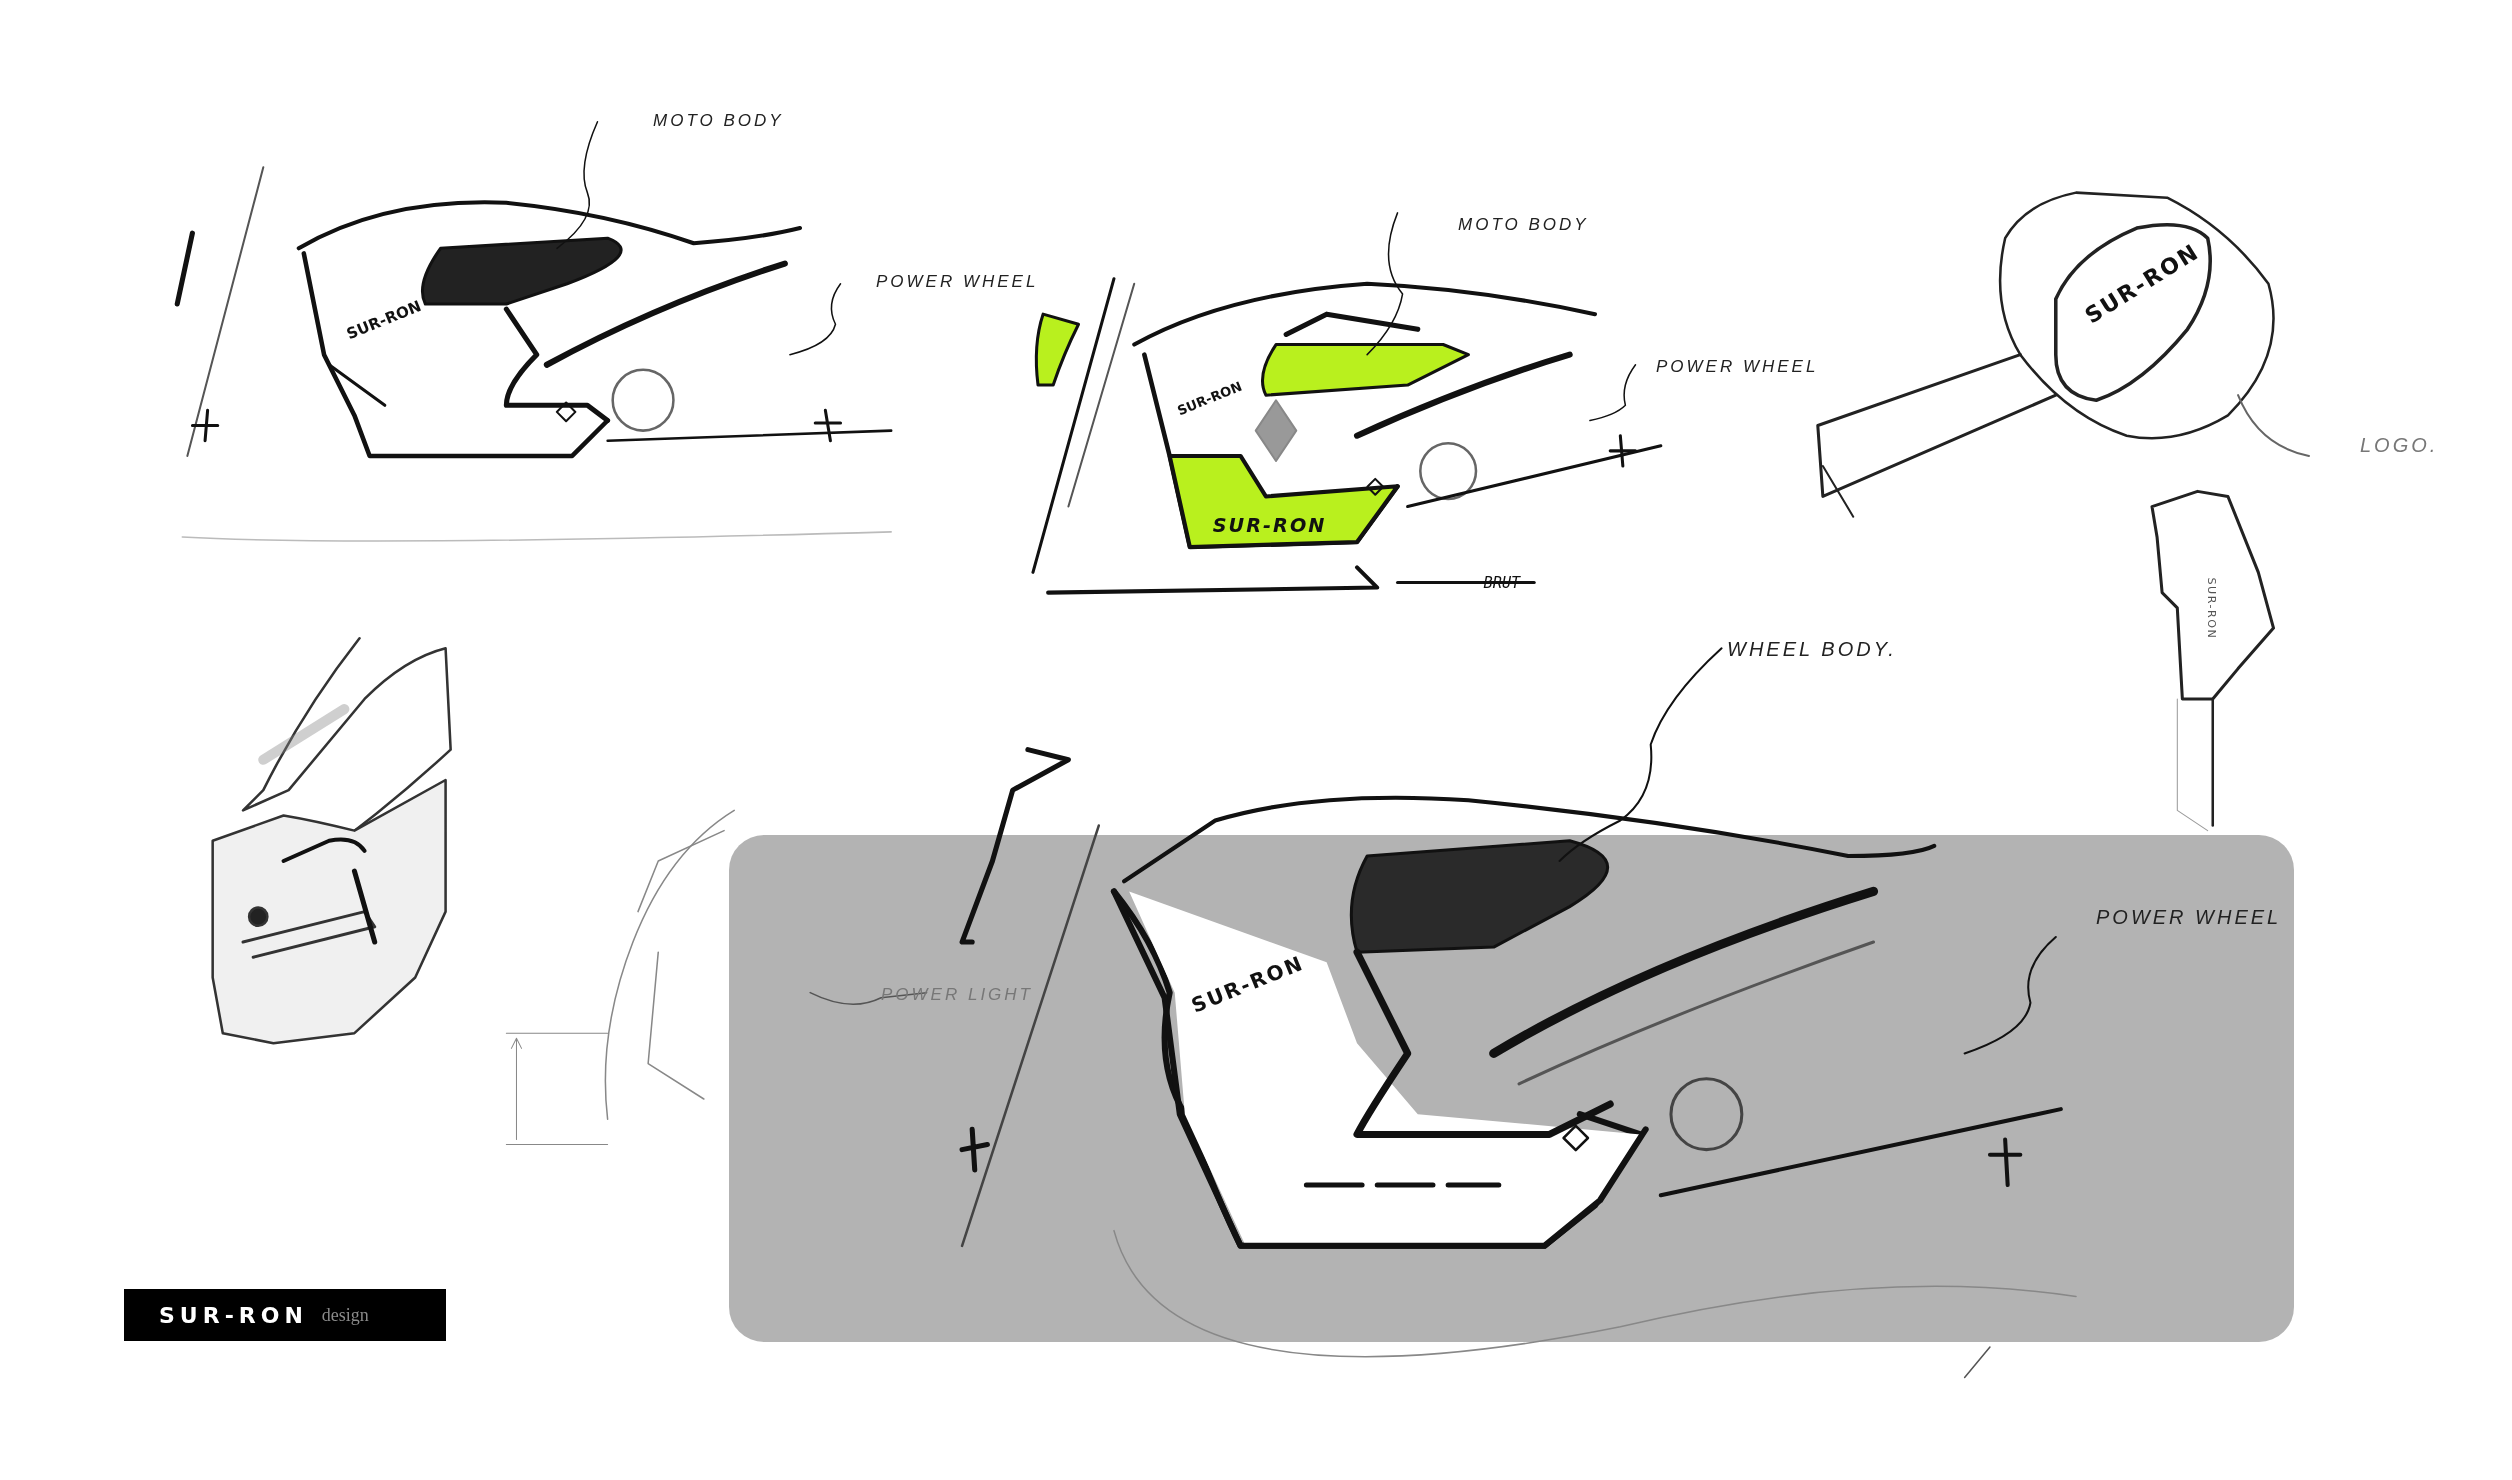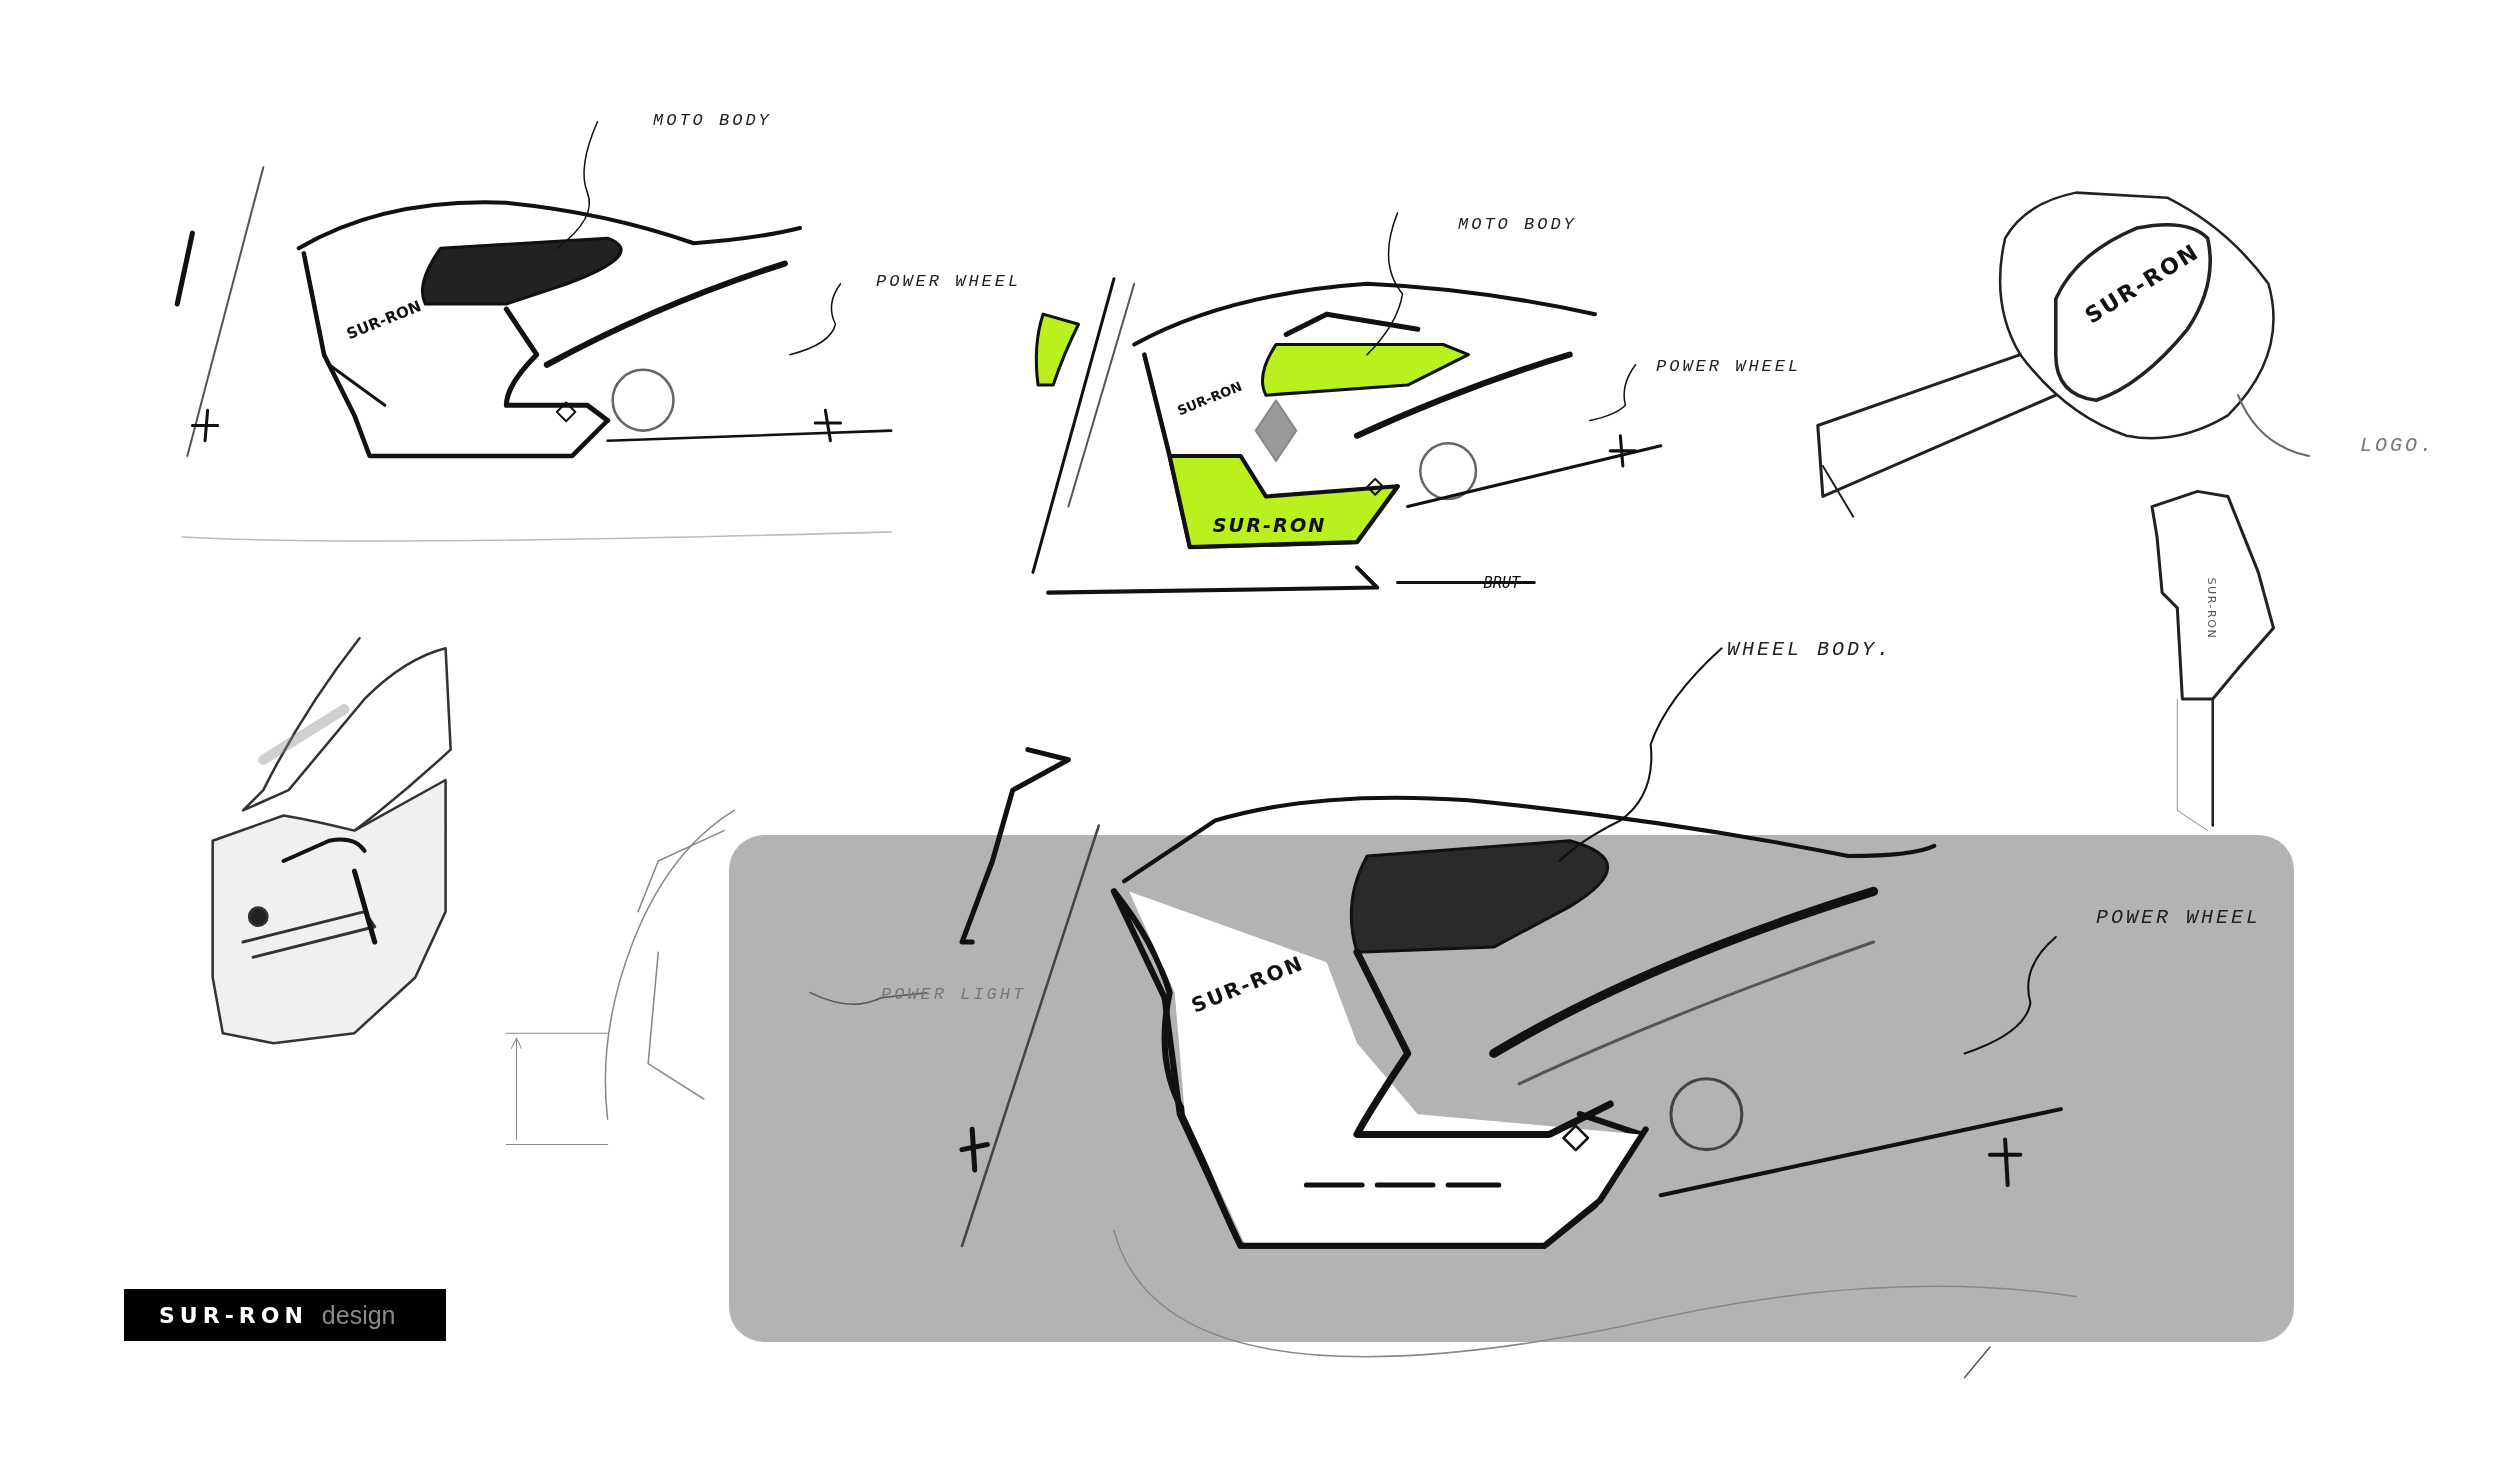--- a/index.html
+++ b/index.html
@@ -1,26 +1,26 @@
 <!DOCTYPE html>
 <html style="font-size:8px"><head>
   <meta charset="utf-8">
   <style>
     html, body { margin: 0; padding: 0; background: #ffffff; }
     body { width: 2512px; height: 1481px; position: relative; overflow: hidden; font-family: "DejaVu Sans", sans-serif; }
     .sheet { position: absolute; left: 0; top: 0; width: 2512px; height: 1481px; background: #ffffff; }
     .gray-panel { position: absolute; left: 729px; top: 835px; width: 1565px; height: 507px; background: #b3b3b3; border-radius: 35px; }
     svg.art { position: absolute; left: 0; top: 0; width: 2512px; height: 1481px; }
-    .note { position: absolute; font-family: Liberation Mono, monospace; color: #222; letter-spacing: 3px; font-style: italic; white-space: nowrap; text-align: right; }
+    .note { position: absolute; font-family: Liberation Sans, sans-serif; color: #222; letter-spacing: 3px; font-style: italic; white-space: nowrap; text-align: right; }
     .note.small { font-size: 17px; }
     .note.large { font-size: 20px; }
     .note.faint { color: #777; }
     .brand-badge { position: absolute; left: 124px; top: 1289px; width: 322px; height: 52px; background: #000; display: flex; align-items: center; padding-left: 35px; box-sizing: border-box; }
     .brand-name { color: #fff; font-family: "DejaVu Sans", sans-serif; font-weight: bold; font-size: 22px; letter-spacing: 5px; }
-    .brand-sub { color: #8a8a8a; font-family: Liberation Sans, sans-serif; font-size: 25px; margin-left: 14px; }
+    .brand-sub { color: #8a8a8a; font-family: Liberation Serif, serif; font-size: 18px; margin-left: 14px; }
   </style>
 </head>
 <body>
 
 <div class="sheet">
 
   <div class="gray-panel"></div>
 
   <svg class="art" viewBox="0 0 4961 2924">
     <defs>

